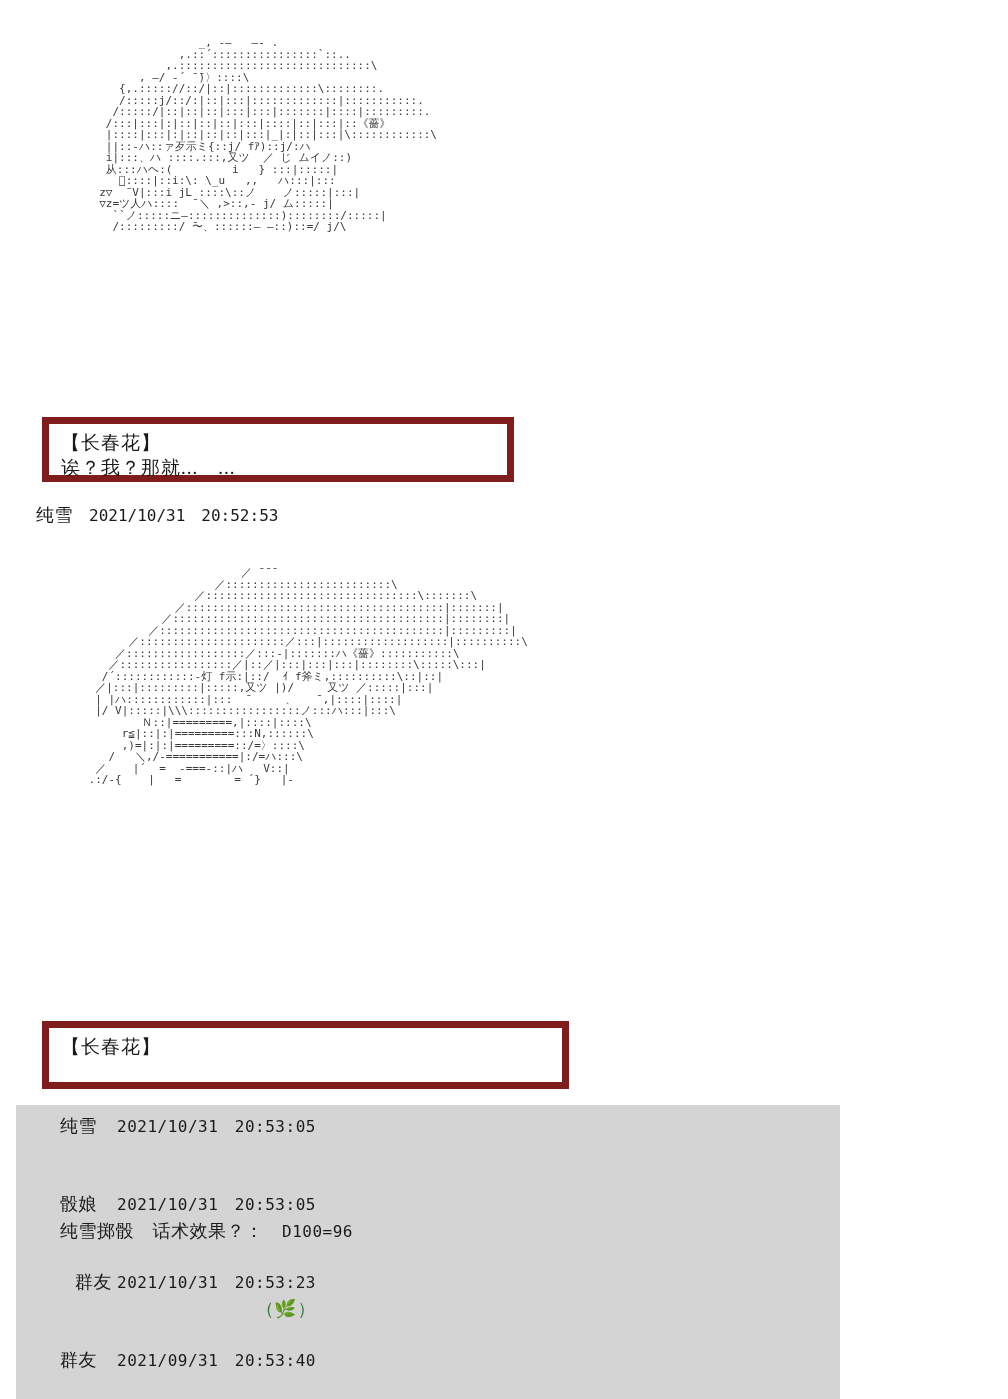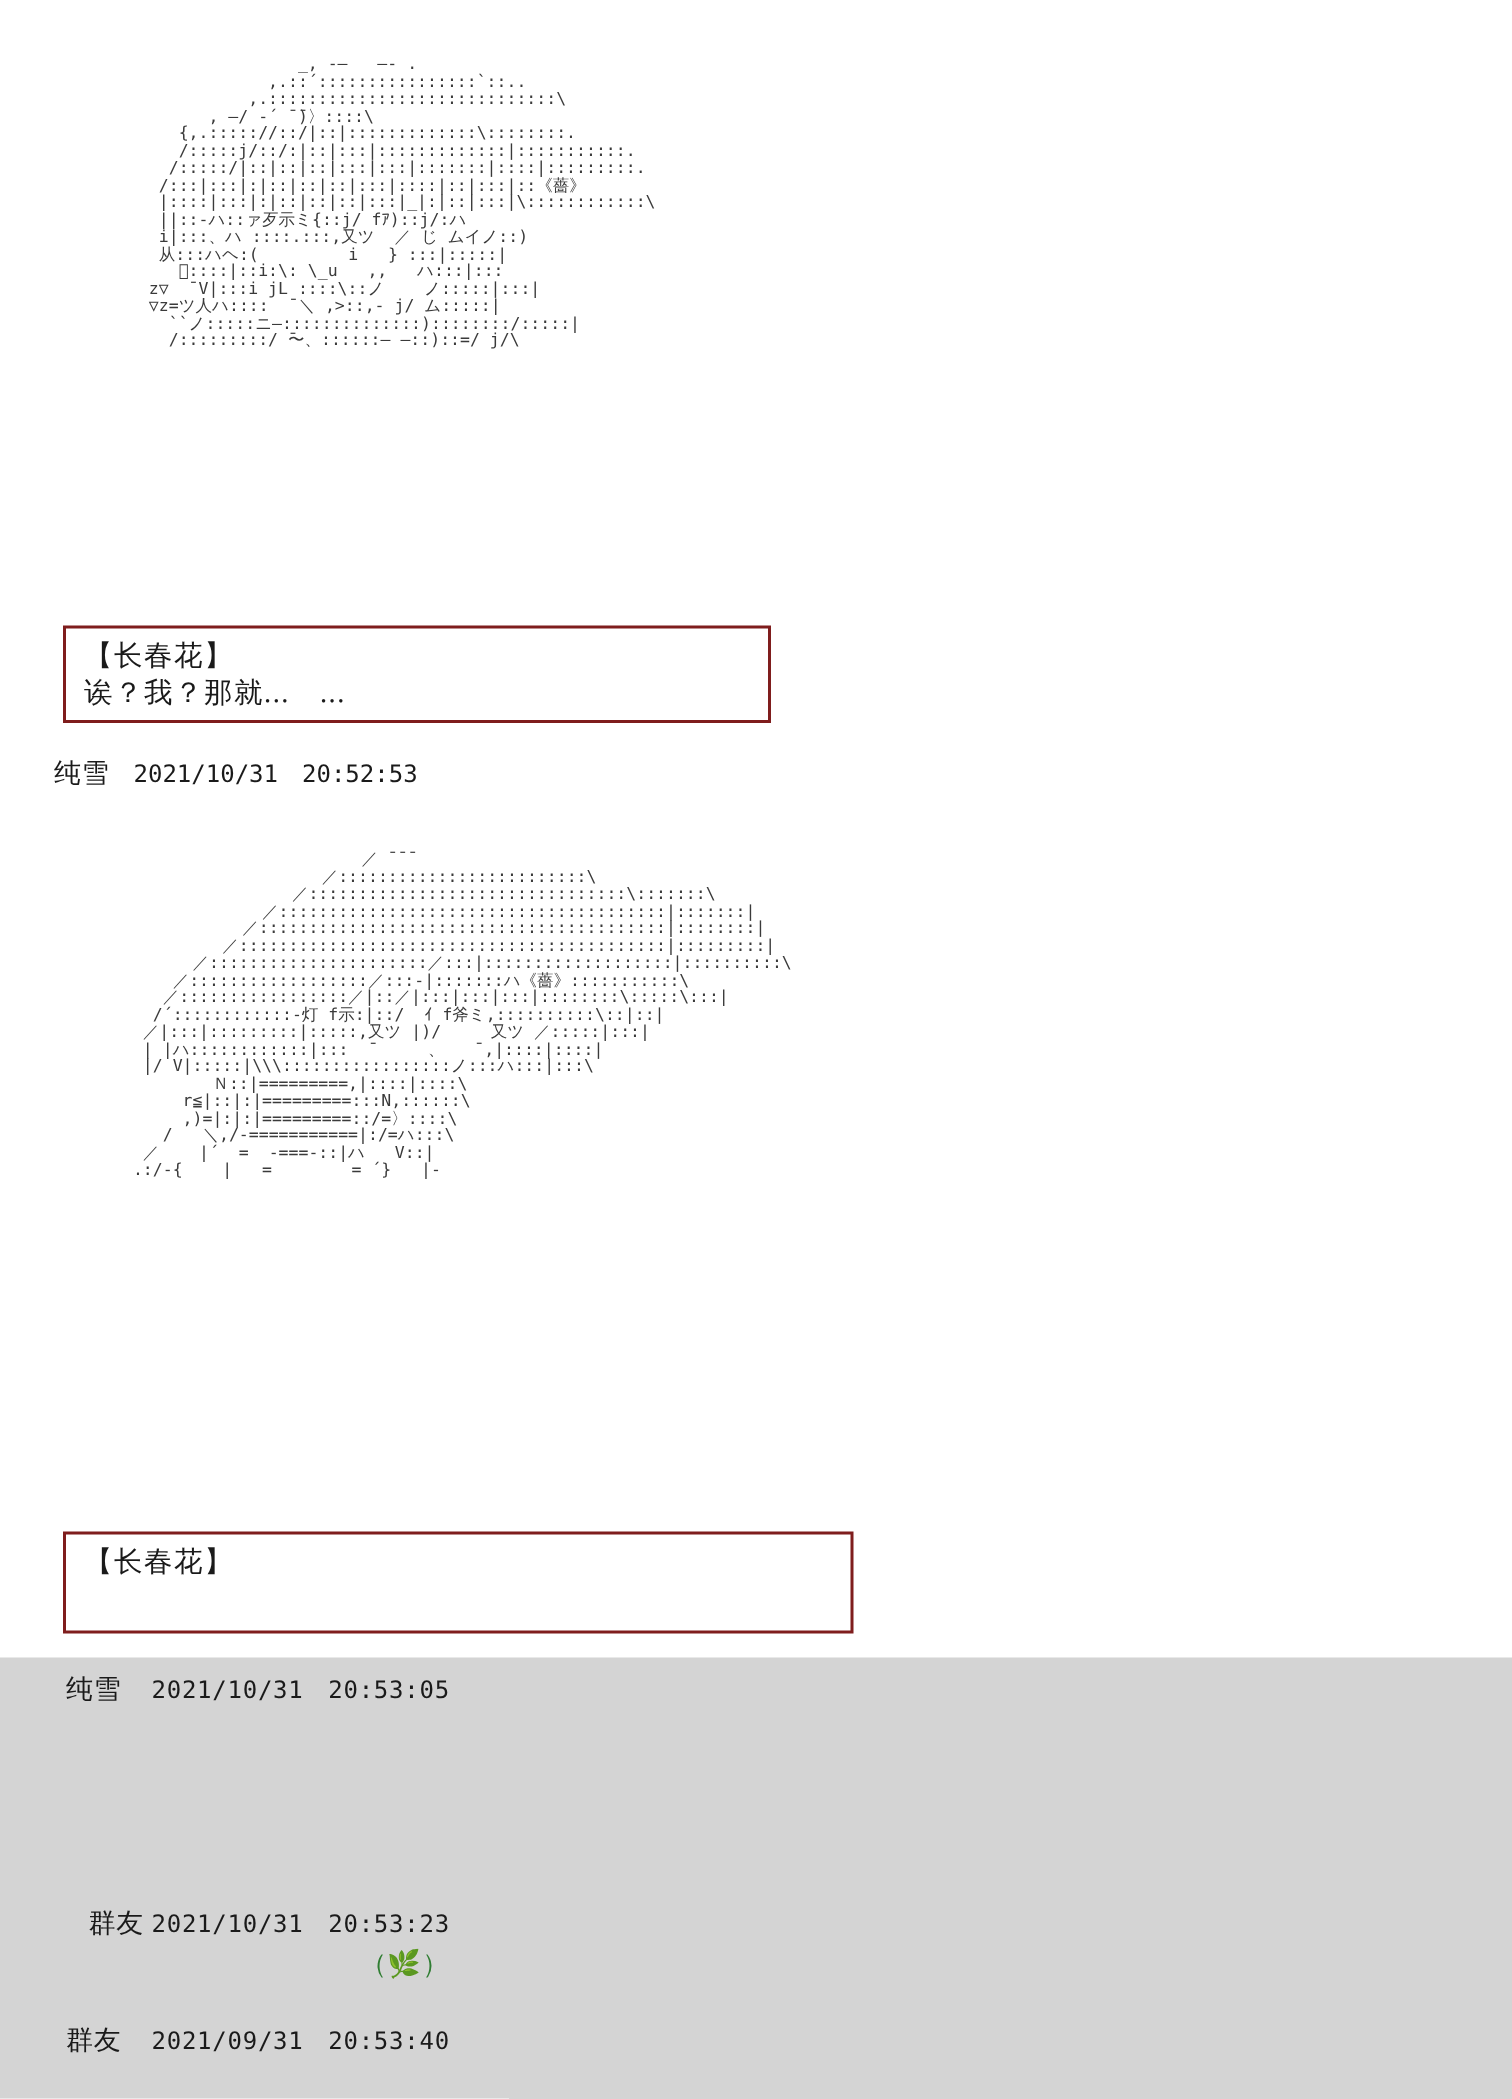--- a/index.html
+++ b/index.html
@@ -37,21 +37,21 @@
   }
   .ascii-2 {
     position: absolute;
     left: 82px;
     top: 556px;
   }
 
   
   .dialogue-box {
     position: absolute;
-    border: 2px solid #7f1d1d;
+    border: 7px solid #7f1d1d;
     background: #ffffff;
     box-sizing: border-box;
     padding: 6px 12px 8px 12px;
   }
   .dialogue-box .speaker {
     font-size: 19px;
     line-height: 25px;
     letter-spacing: 1px;
   }
   .dialogue-box .line {
@@ -90,23 +90,23 @@
   }
   #log-line-1 {
     position: absolute;
     left: 36px;
     top: 503px;
   }
 
   
   #gray-panel {
     position: absolute;
-    left: 0px;
+    left: 16px;
     top: 1105px;
-    width: 1008px;
+    width: 824px;
     height: 294px;
     background: #d4d4d4;
   }
   .entry {
     position: absolute;
     left: 44px;
   }
   .entry .header {
     font-size: 18px;
     line-height: 26px;
@@ -198,20 +198,27 @@
 
   <div id="gray-panel">
 
     <div class="entry" id="entry-1">
       <div class="header">
         <span class="name">纯雪</span>
         <span class="stamp">2021/10/31　20:53:05</span>
       </div>
     </div>
 
+    <div class="entry" id="entry-2">
+      <div class="header">
+        <span class="name">骰娘</span>
+        <span class="stamp">2021/10/31　20:53:05</span>
+      </div>
+      <div class="body"><span>纯雪掷骰　话术效果？：　</span><span class="mono">D100=96</span></div>
+    </div>
 
     <div class="entry" id="entry-3">
       <div class="header">
         <span class="name">群友</span>
         <span class="stamp">2021/10/31　20:53:23</span>
       </div>
       <div class="body leaf">（🌿）</div>
     </div>
 
     <div class="entry" id="entry-4">

